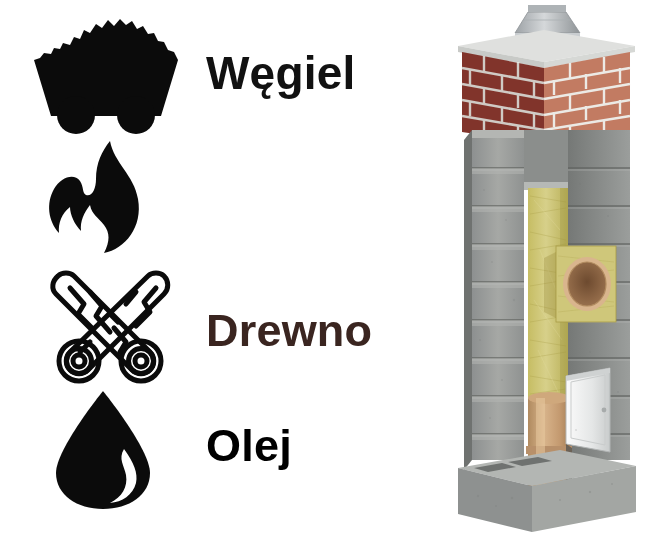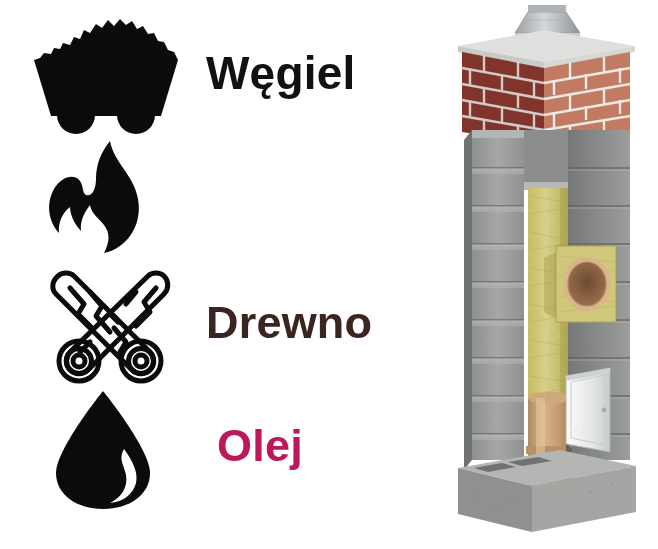--- a/index.html
+++ b/index.html
@@ -111,41 +111,41 @@
             <path d="M52,26 L66,42 L60,52 L74,66"></path>
             <path d="M72,30 L84,44 L78,54 L92,70"></path>
             <path d="M96,66 L108,80 L102,90"></path>
             <path d="M138,26 L126,40 L132,50 L118,64"></path>
             <path d="M118,30 L108,42"></path>
             <path d="M72,80 L62,90"></path>
             <path d="M92,52 L100,60"></path>
           </g>
         </svg>
       </div>
-      <div class="fuel-label" id="label-drewno" style="color: rgb(58, 37, 32);">Drewno</div>
+      <div class="fuel-label" id="label-drewno" style="color: rgb(58, 37, 32); margin-top: 8px;">Drewno</div>
     </div>
 
     <div class="fuel-row" id="row-olej">
       <div class="icon-box">
         <svg viewBox="0 0 170 125" xmlns="http://www.w3.org/2000/svg" aria-hidden="true">
           <path fill="#0b0b0b" d="
             M85,4
             C85,4 132,62 132,86
             C132,108 111,122 85,122
             C59,122 38,108 38,86
             C38,62 85,4 85,4 Z"></path>
           <path fill="#ffffff" d="
             M106,62
             C116,76 120,86 118,96
             C115,108 104,115 92,116
             C104,110 110,100 108,88
             C106,78 100,72 106,62 Z"></path>
         </svg>
       </div>
-      <div class="fuel-label" id="label-olej" style="color: #be185d; margin-left: 11px;">Olej</div>
+      <div class="fuel-label" id="label-olej" style="color: #000000;">Olej</div>
     </div>
 
   </div>
 
   <div class="chimney">
     <svg viewBox="0 0 218 549" xmlns="http://www.w3.org/2000/svg" aria-hidden="true">
       <defs>
         <linearGradient id="gConcFront" x1="0" y1="0" x2="1" y2="0">
           <stop offset="0" stop-color="#8d9090"></stop>
           <stop offset="0.5" stop-color="#a6a8a5"></stop>

